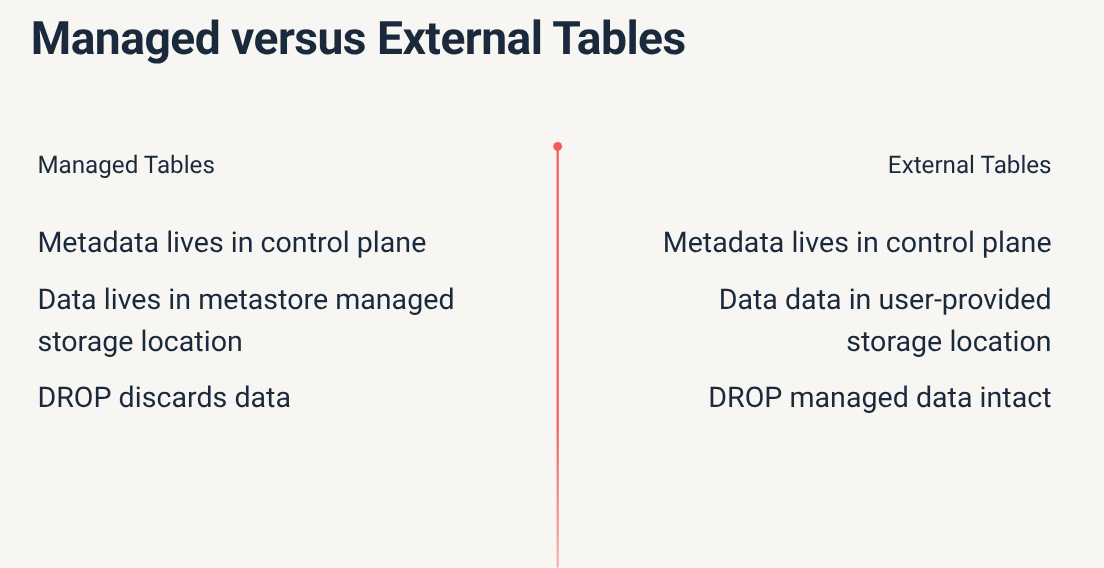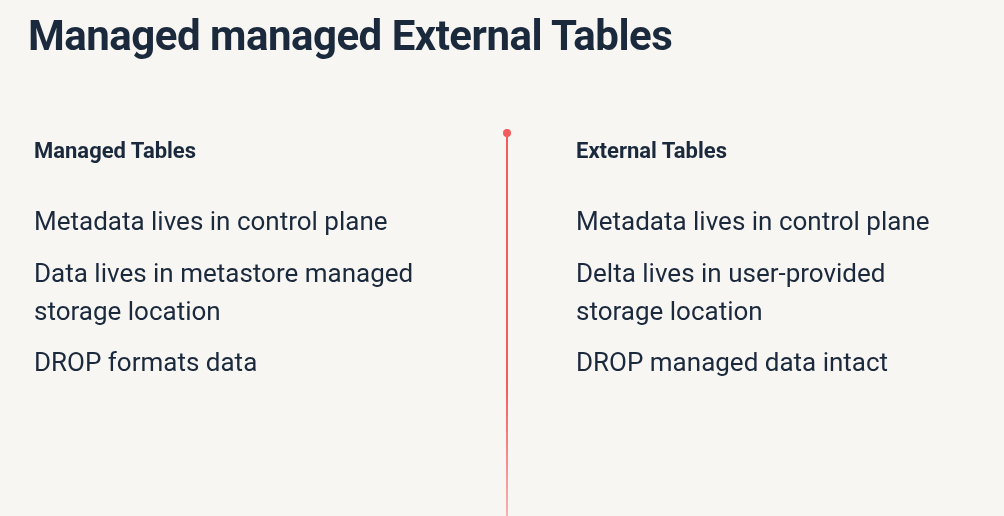--- a/index.html
+++ b/index.html
@@ -32,24 +32,25 @@
     flex: 0 0 50%;
     padding-right: 40px;
   }
   .col-left {
     padding-left: 6px;
     padding-right: 80px;
   }
   .col-right {
     padding-left: 74px;
     padding-right: 20px;
+    text-align: right;
   }
   .col-heading {
     font-size: 22px;
-    font-weight: 700;
+    font-weight: 400;
     color: #1b293d;
     margin-bottom: 40px;
   }
   .item {
     font-size: 26px;
     font-weight: 400;
     color: #1b293d;
     line-height: 1.45;
     margin-bottom: 14px;
   }
@@ -67,32 +68,32 @@
     top: -9px;
     width: 8px;
     height: 8px;
     border-radius: 50%;
     background-color: #f25c5c;
   }
 </style>
 </head>
 <body>
 
-<h1 class="title">Managed managed External Tables</h1>
+<h1 class="title">Managed versus External Tables</h1>
 
 <div class="columns">
   <div class="divider-dot"></div>
   <div class="divider"></div>
 
   <div class="col col-left">
     <h2 class="col-heading">Managed Tables</h2>
     <p class="item">Metadata lives in control plane</p>
     <p class="item">Data lives in metastore managed storage location</p>
-    <p class="item">DROP formats data</p>
+    <p class="item">DROP discards data</p>
   </div>
 
   <div class="col col-right">
     <h2 class="col-heading">External Tables</h2>
     <p class="item">Metadata lives in control plane</p>
-    <p class="item">Delta lives in user-provided storage location</p>
+    <p class="item">Data data in user-provided storage location</p>
     <p class="item">DROP managed data intact</p>
   </div>
 </div>
 
 </body></html>

